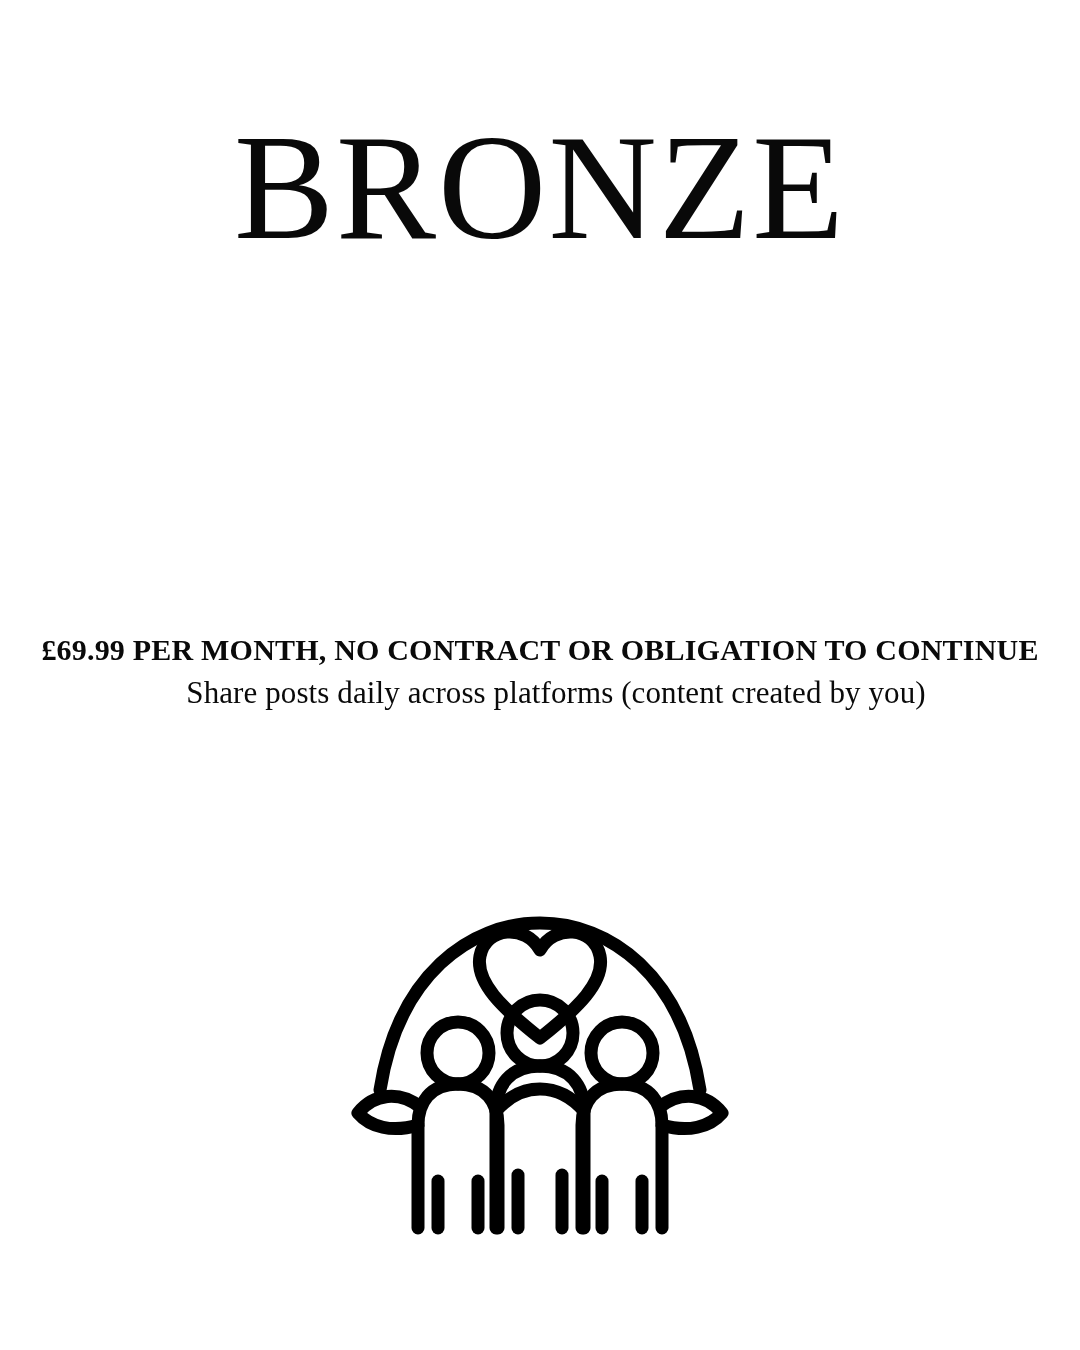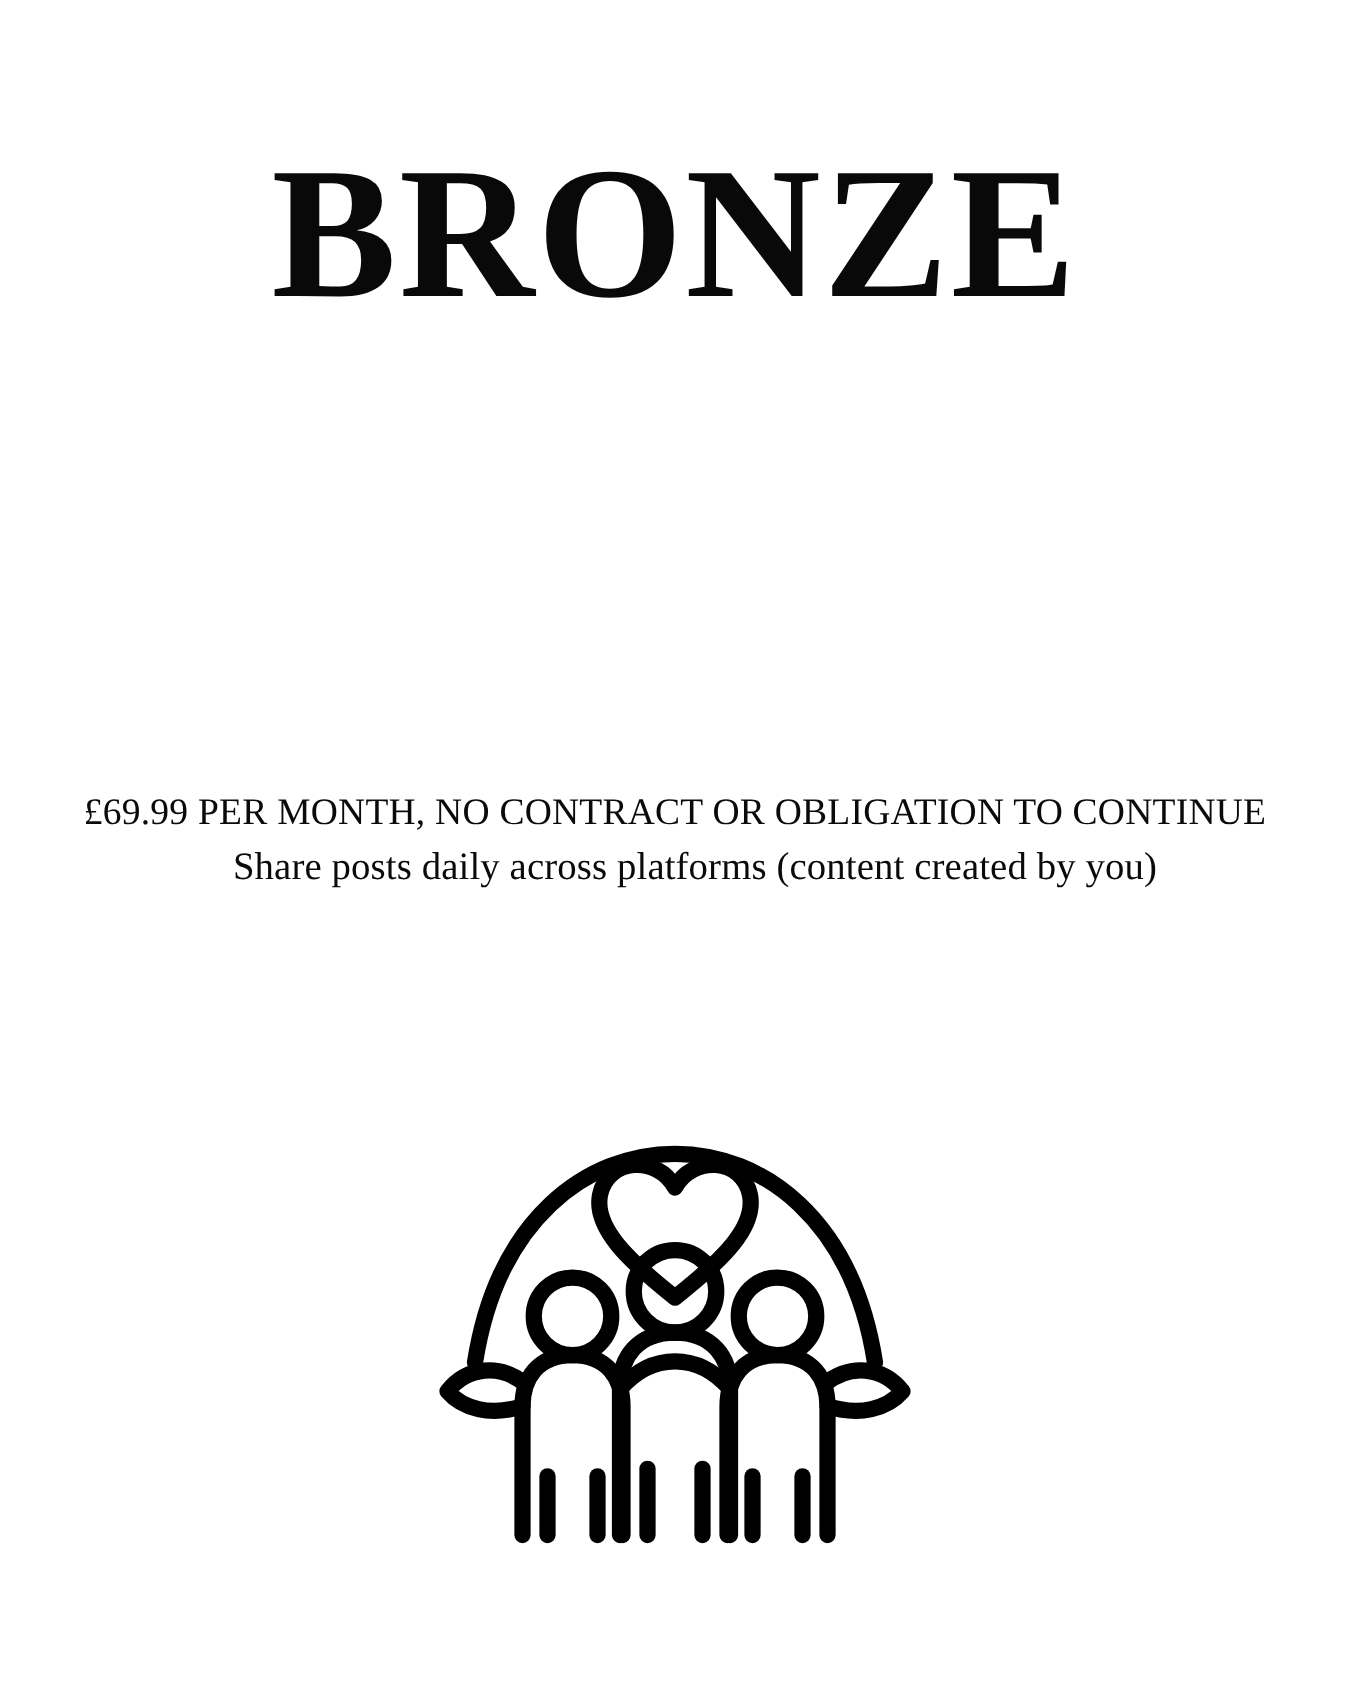--- a/index.html
+++ b/index.html
@@ -21,36 +21,37 @@
     display: flex;
     flex-direction: column;
     align-items: center;
   }
   .title {
     margin-top: 112px;
     font-family: "Liberation Serif", serif;
     font-size: 150px;
     line-height: 1.0;
     letter-spacing: 2px;
-    font-weight: 700;
+    font-weight: 400;
     text-align: left;
     color: #090909;
   }
   .subtitle-block {
     margin-top: 268px;
     width: 1080px;
     text-align: center;
   }
   .subtitle-line1 {
     font-family: "Liberation Serif", serif;
     font-size: 30px;
     line-height: 1.28;
     letter-spacing: 0.2px;
     color: #0a0a0a;
     white-space: nowrap;
+    font-weight: bold;
   }
   .subtitle-line2 {
     font-family: "Liberation Serif", serif;
     font-size: 31px;
     line-height: 1.3;
     letter-spacing: 0.1px;
     color: #0a0a0a;
     margin-top: 4px;
     white-space: nowrap;
     margin-left: 32px;

